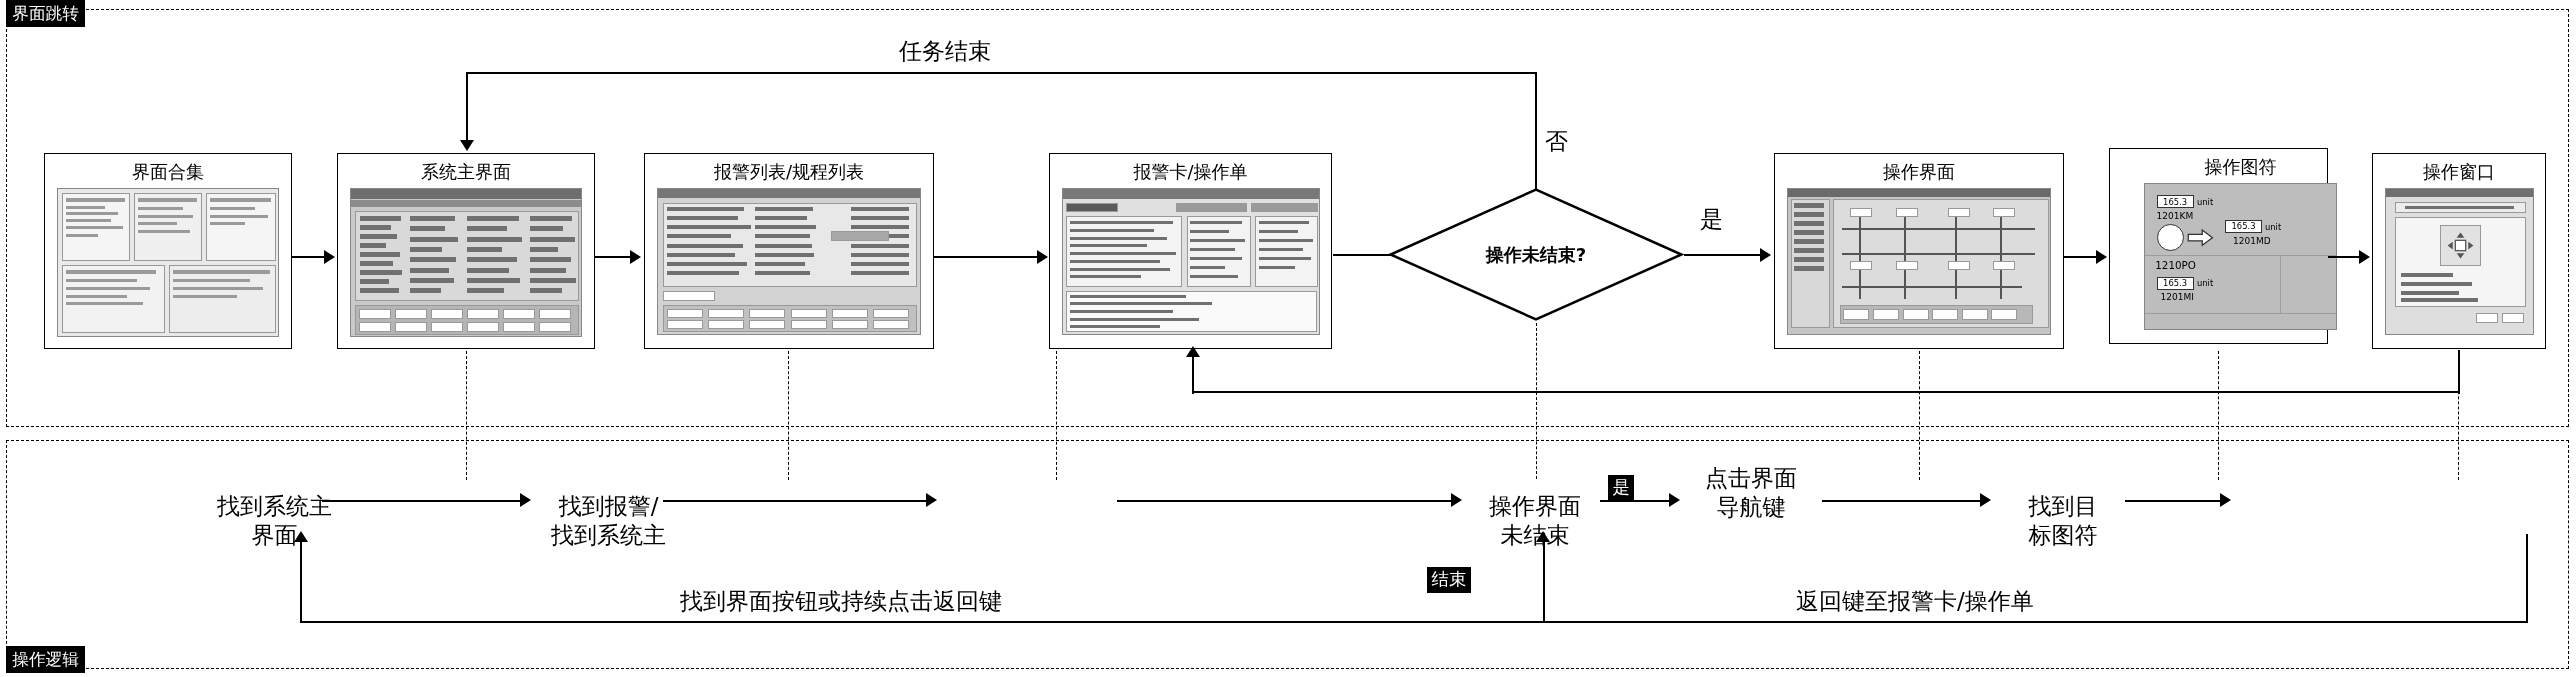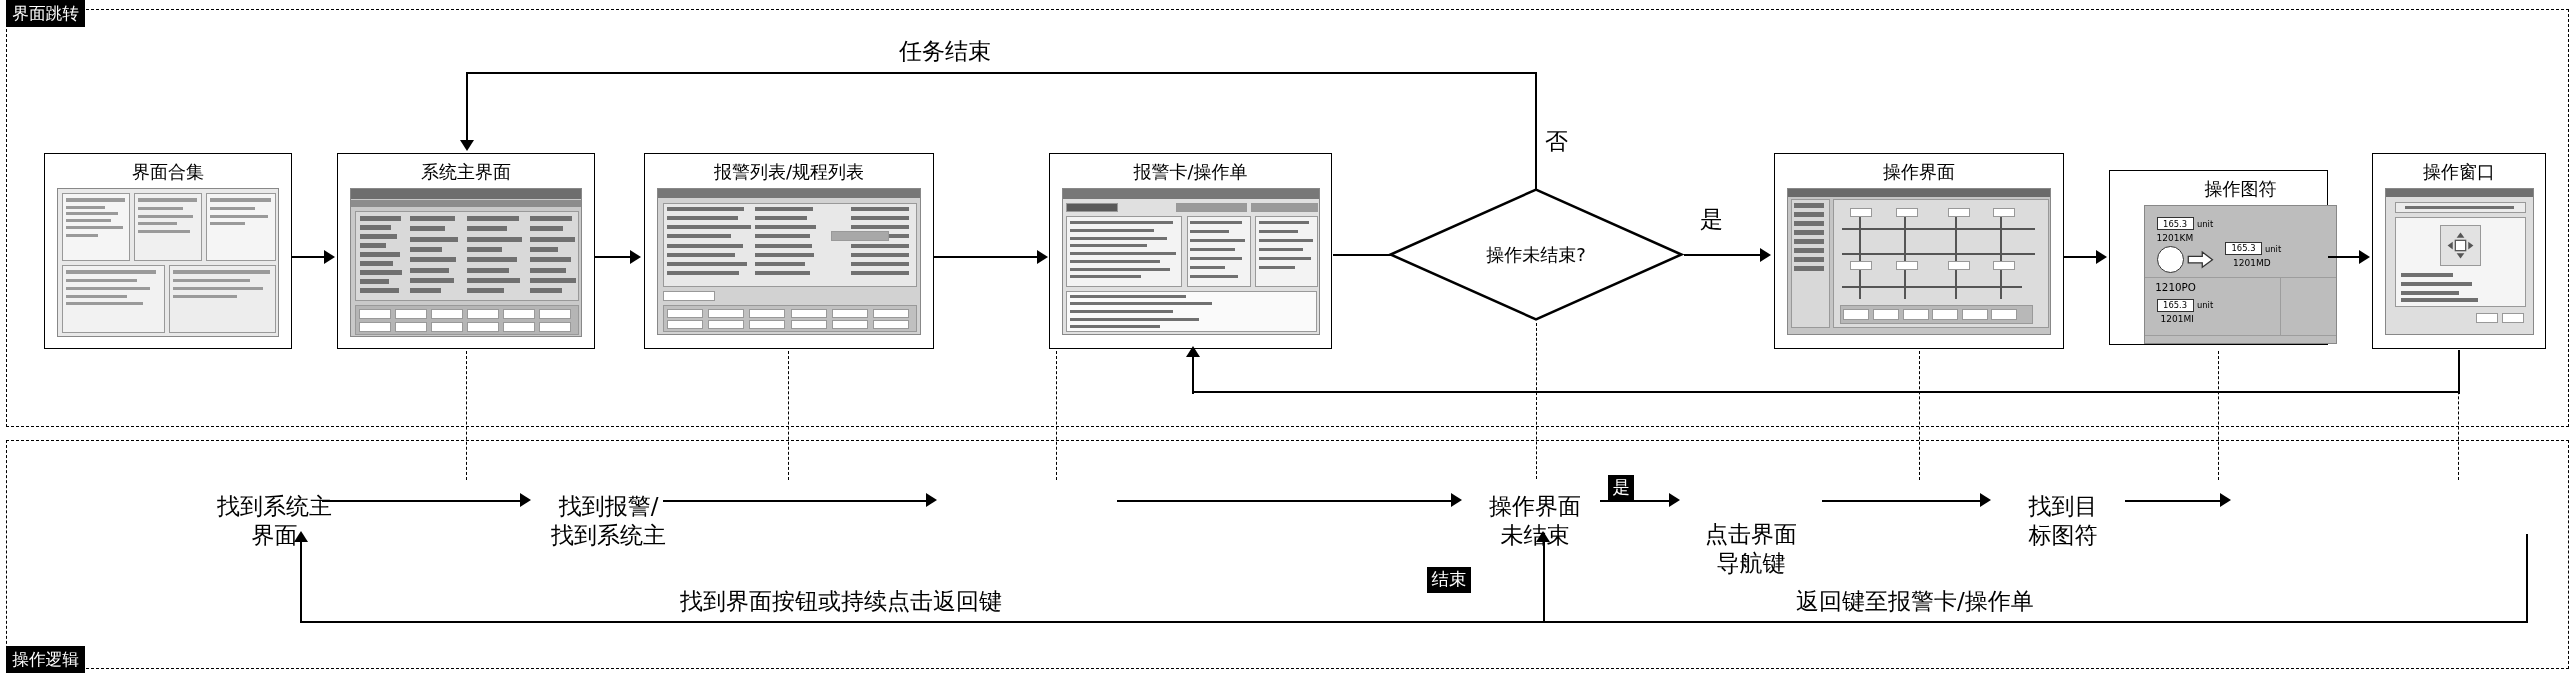--- a/index.html
+++ b/index.html
@@ -323,21 +323,21 @@
       <div class="td" style="left:196px; top:77px; width:36px; height:3.2px;"></div>
       <div class="tw" style="left:3.9px; top:102px; width:251px; height:41px; background:#fafafa;"></div>
       <div class="td" style="left:7.7px; top:106px; width:116px; height:3.2px;"></div>
       <div class="td" style="left:7.7px; top:113px; width:142px; height:3.2px;"></div>
       <div class="td" style="left:7.7px; top:121px; width:103px; height:3.2px;"></div>
       <div class="td" style="left:7.7px; top:129px; width:129px; height:3.2px;"></div>
       <div class="td" style="left:7.7px; top:136px; width:90px; height:3.2px;"></div>
     </div>
   </div>
 
-  <div class="diamond-wrap" style="left:1388px; top:187px; width:296px; height:135px;">
+  <div class="diamond-wrap" style="left:1388px; top:187px; width:296px; height:135px;font-weight:bold;">
     <svg class="diamond" viewBox="0 0 460 210" preserveAspectRatio="none">
       <polygon points="230,4 456,105 230,206 4,105" fill="#ffffff" stroke="#000000" stroke-width="4"></polygon>
     </svg>
     <div class="diamond-label">操作未结束?</div>
   </div>
 
   <div class="node" style="left:1774px; top:153px; width:290px; height:196px;">
     <div class="node-title">操作界面</div>
     <div class="thumb" style="width:264px; height:147px; background:#c5c5c5;">
       <div class="tb" style="left:0px; top:0px; width:264px; height:7.7px; background:#6a6a6a;"></div>
@@ -369,21 +369,21 @@
       <div class="tw" style="left:52px; top:116px; width:193px; height:19.3px; background:#b8b8b8;"></div>
       <div class="tw" style="left:55px; top:120px; width:26px; height:11.6px;"></div>
       <div class="tw" style="left:85px; top:120px; width:26px; height:11.6px;"></div>
       <div class="tw" style="left:115px; top:120px; width:26px; height:11.6px;"></div>
       <div class="tw" style="left:144px; top:120px; width:26px; height:11.6px;"></div>
       <div class="tw" style="left:174px; top:120px; width:26px; height:11.6px;"></div>
       <div class="tw" style="left:203px; top:120px; width:26px; height:11.6px;"></div>
     </div>
   </div>
 
-  <div class="node" style="left:2109px; top:170px; width:219px; height:175px;padding-left:44px;">
+  <div class="node" style="left:2109px; top:148px; width:219px; height:196px;padding-left:44px;">
     <div class="node-title">操作图符</div>
     <div class="thumb" style="width:193px; height:147px; background:#bdbdbd;">
 
       <div class="opi-box" style="left:11.6px; top:11.6px; width:37px; height:13px;">165.3</div>
       <div class="opi-txt" style="left:52px; top:14px;">unit</div>
       <div class="opi-txt" style="left:11.6px; top:28px; font-size:9px;">1201KM</div>
 
       <div class="opi-circle" style="left:11.6px; top:40px; width:27px; height:27px;"></div>
       <svg class="abs" style="left:42px; top:44px; width:28px; height:19.3px;" viewBox="0 0 44 30">
         <path d="M2 10 h22 v-7 l16 12 -16 12 v-7 h-22 z" fill="#ffffff" stroke="#333" stroke-width="2"></path>
@@ -479,21 +479,21 @@
     <span>找到报警/</span><br>
     <span>找到系统主</span>
   </div>
 
 
   <div class="lbl center" style="left:1474px; top:492px; width:122px;">
     <span>操作界面</span><br>
     <span>未结束</span>
   </div>
 
-  <div class="lbl center" style="left:1690px; top:520px; width:122px;">
+  <div class="lbl center" style="left:1690px; top:464px; width:122px;">
     <span>点击界面</span><br>
     <span>导航键</span>
   </div>
 
   <div class="lbl center" style="left:2002px; top:492px; width:122px;">
     <span>找到目</span><br>
     <span>标图符</span>
   </div>
 
 

